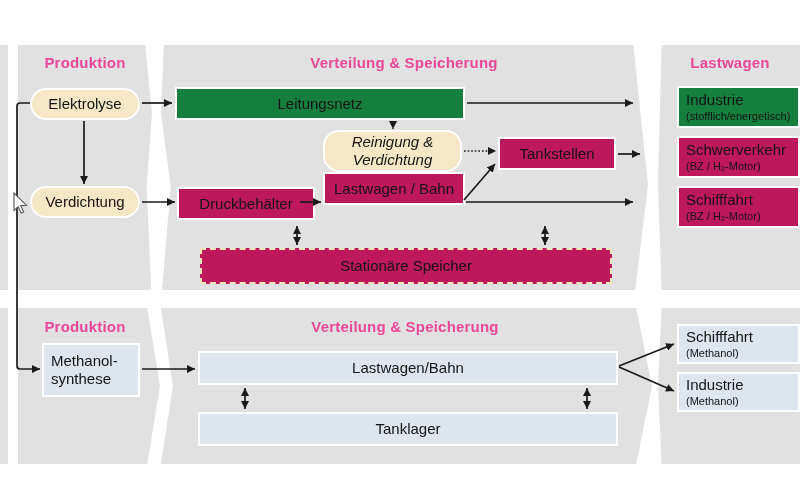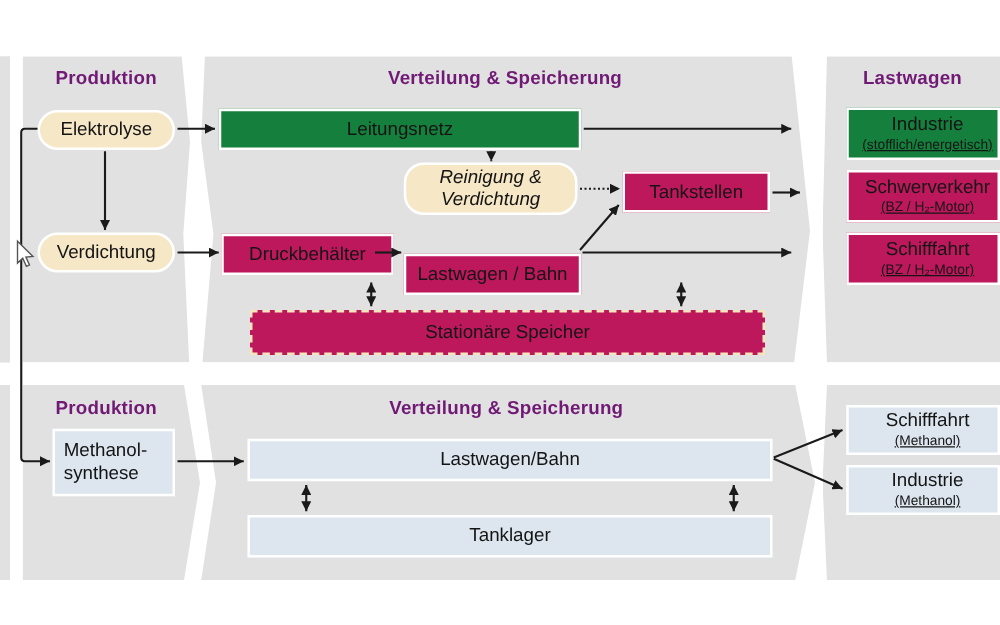--- a/index.html
+++ b/index.html
@@ -2,38 +2,38 @@
 <html><head>
 <meta charset="utf-8">
 <style>
   html,body{margin:0;padding:0;}
   #stage{
     position:relative;width:800px;height:500px;background:#ffffff;overflow:hidden;
     font-family:"Liberation Sans",sans-serif;color:#111;
   }
   .panel{position:absolute;background:#e1e1e1;}
   .panel-header{
-    position:absolute;font-weight:bold;font-size:15px;color:#701a75;
+    position:absolute;font-weight:bold;font-size:15px;color:#ec4899;
     text-align:center;letter-spacing:0.2px;
   }
   .box{
     position:absolute;box-sizing:border-box;border:2px solid #ffffff;
     display:flex;align-items:center;justify-content:center;
     font-size:15px;line-height:1.18;text-align:center;color:#141414;
   }
   .box.pre{white-space:pre-line;}
   .cream{background:#f6e7c6;border-radius:16px;}
   .cream-light{background:#15803d;}
   .orange{background:#be185d;}
   .blue{background:#dde6ef;}
   .dashed{border:2px dashed #f7e6bb;}
-  .box.labeled{flex-direction:column;align-items:center;justify-content:center;
+  .box.labeled{flex-direction:column;align-items:flex-start;justify-content:center;
     padding-left:7px;text-align:left;}
   .box .lbl{font-size:15px;}
-  .box .sub{font-size:11px;margin-top:1px;text-decoration:underline;}
+  .box .sub{font-size:11px;margin-top:1px;}
   #arrows{position:absolute;left:0;top:0;pointer-events:none;}
 </style>
 </head>
 <body>
 
 <div id="stage">
 
   <div class="panel" style="left:0;top:45px;width:8px;height:245px;"></div>
   <div class="panel" style="left:18px;top:45px;width:134px;height:245px;
               clip-path:polygon(0 0,95% 0,100% 28%,96% 58%,99.5% 100%,0 100%);"></div>
@@ -55,21 +55,21 @@
   <div class="panel-header" style="left:660px;top:54px;width:140px;">Lastwagen</div>
   <div class="panel-header" style="left:18px;top:318px;width:134px;">Produktion</div>
   <div class="panel-header" style="left:158px;top:318px;width:494px;">Verteilung &amp; Speicherung</div>
 
   <div class="box cream" style="left:30px;top:88px;width:110px;height:32px;">Elektrolyse</div>
   <div class="box cream" style="left:30px;top:186px;width:110px;height:32px;">Verdichtung</div>
   <div class="box cream-light" style="left:175px;top:87px;width:290px;height:33px;">Leitungsnetz</div>
   <div class="box cream pre" style="left:323px;top:130px;width:139px;height:42px;font-style:italic;">Reinigung &amp;
 Verdichtung</div>
   <div class="box orange" style="left:177px;top:187px;width:138px;height:33px;">Druckbehälter</div>
-  <div class="box orange" style="left:323px;top:203px;width:142px;height:33px;">Lastwagen / Bahn</div>
+  <div class="box orange" style="left:323px;top:172px;width:142px;height:33px;">Lastwagen / Bahn</div>
   <div class="box orange" style="left:498px;top:137px;width:118px;height:33px;">Tankstellen</div>
   <div class="box orange dashed" style="left:200px;top:248px;width:412px;height:36px;">Stationäre Speicher</div>
 
   <div class="box cream-light labeled" style="left:677px;top:86px;width:123px;height:42px;">
     <span class="lbl">Industrie</span>
     <span class="sub">(stofflich/energetisch)</span>
   </div>
   <div class="box orange labeled" style="left:677px;top:136px;width:123px;height:42px;">
     <span class="lbl">Schwerverkehr</span>
     <span class="sub">(BZ / H₂-Motor)</span>

